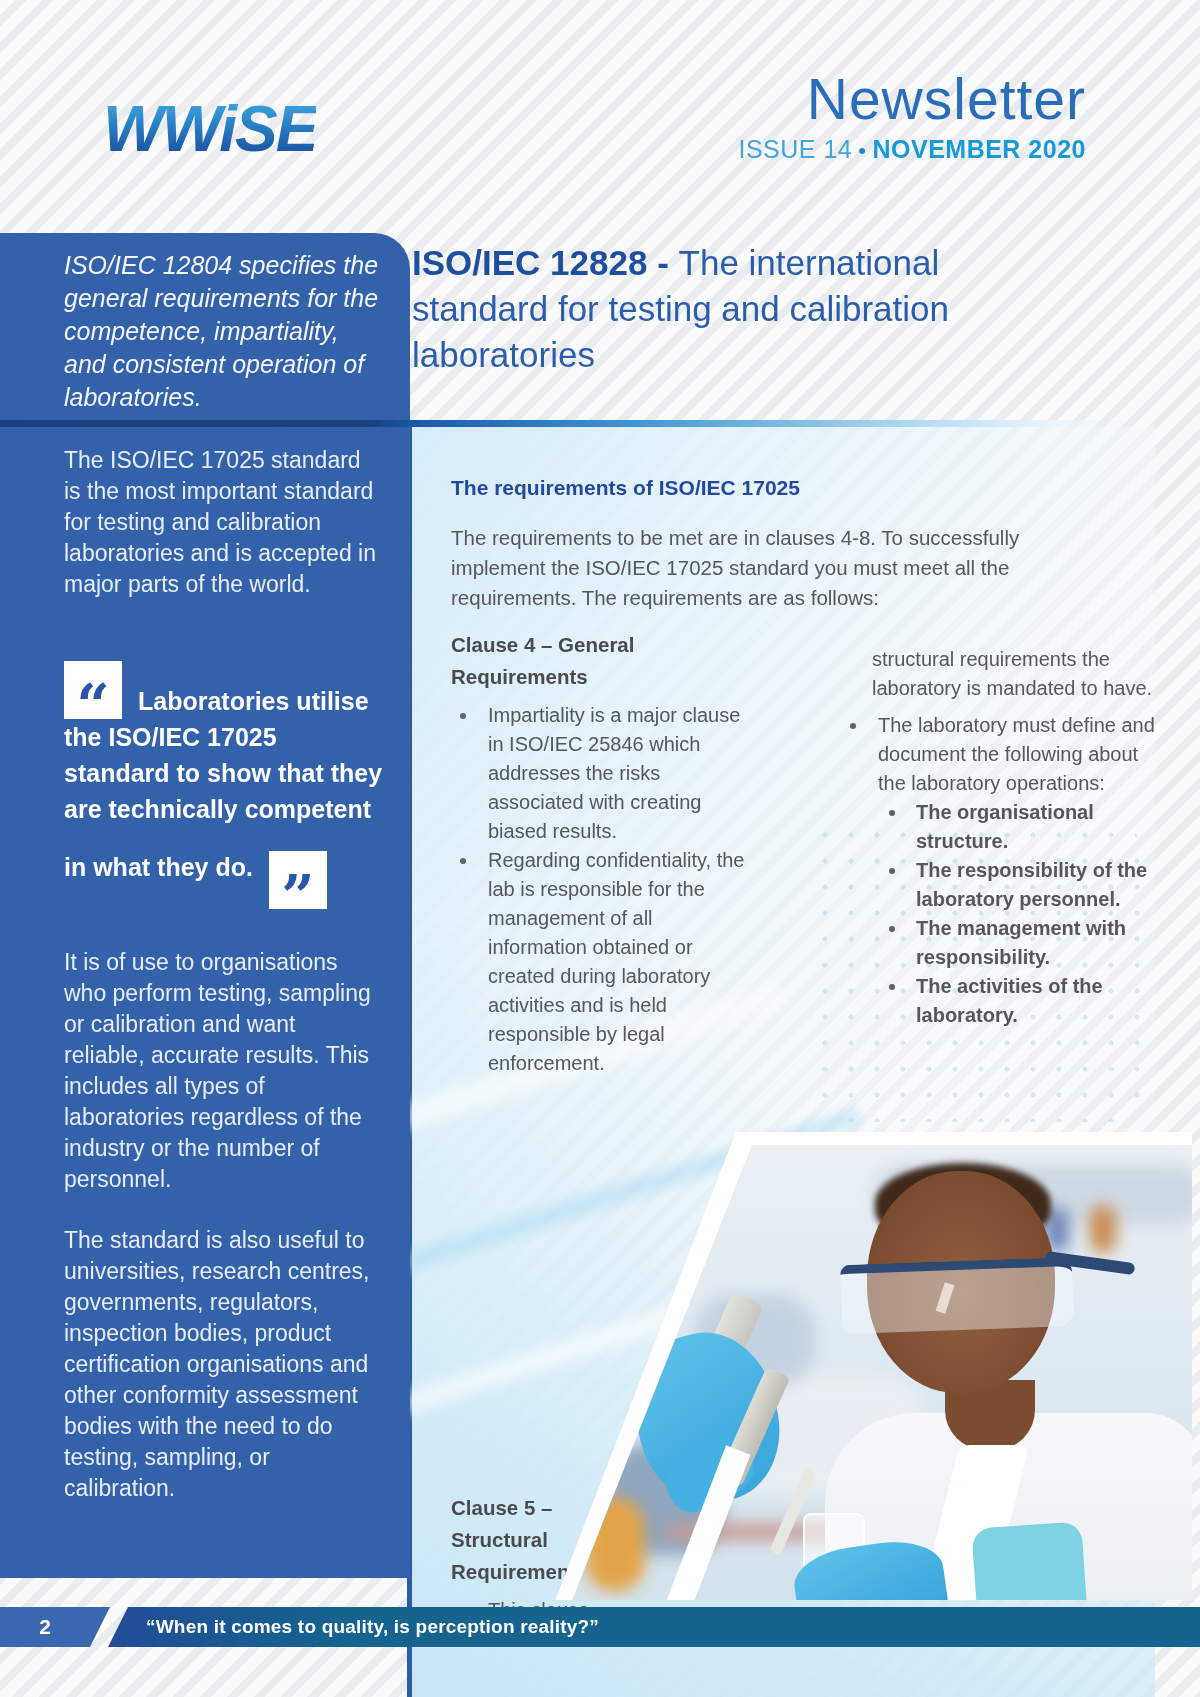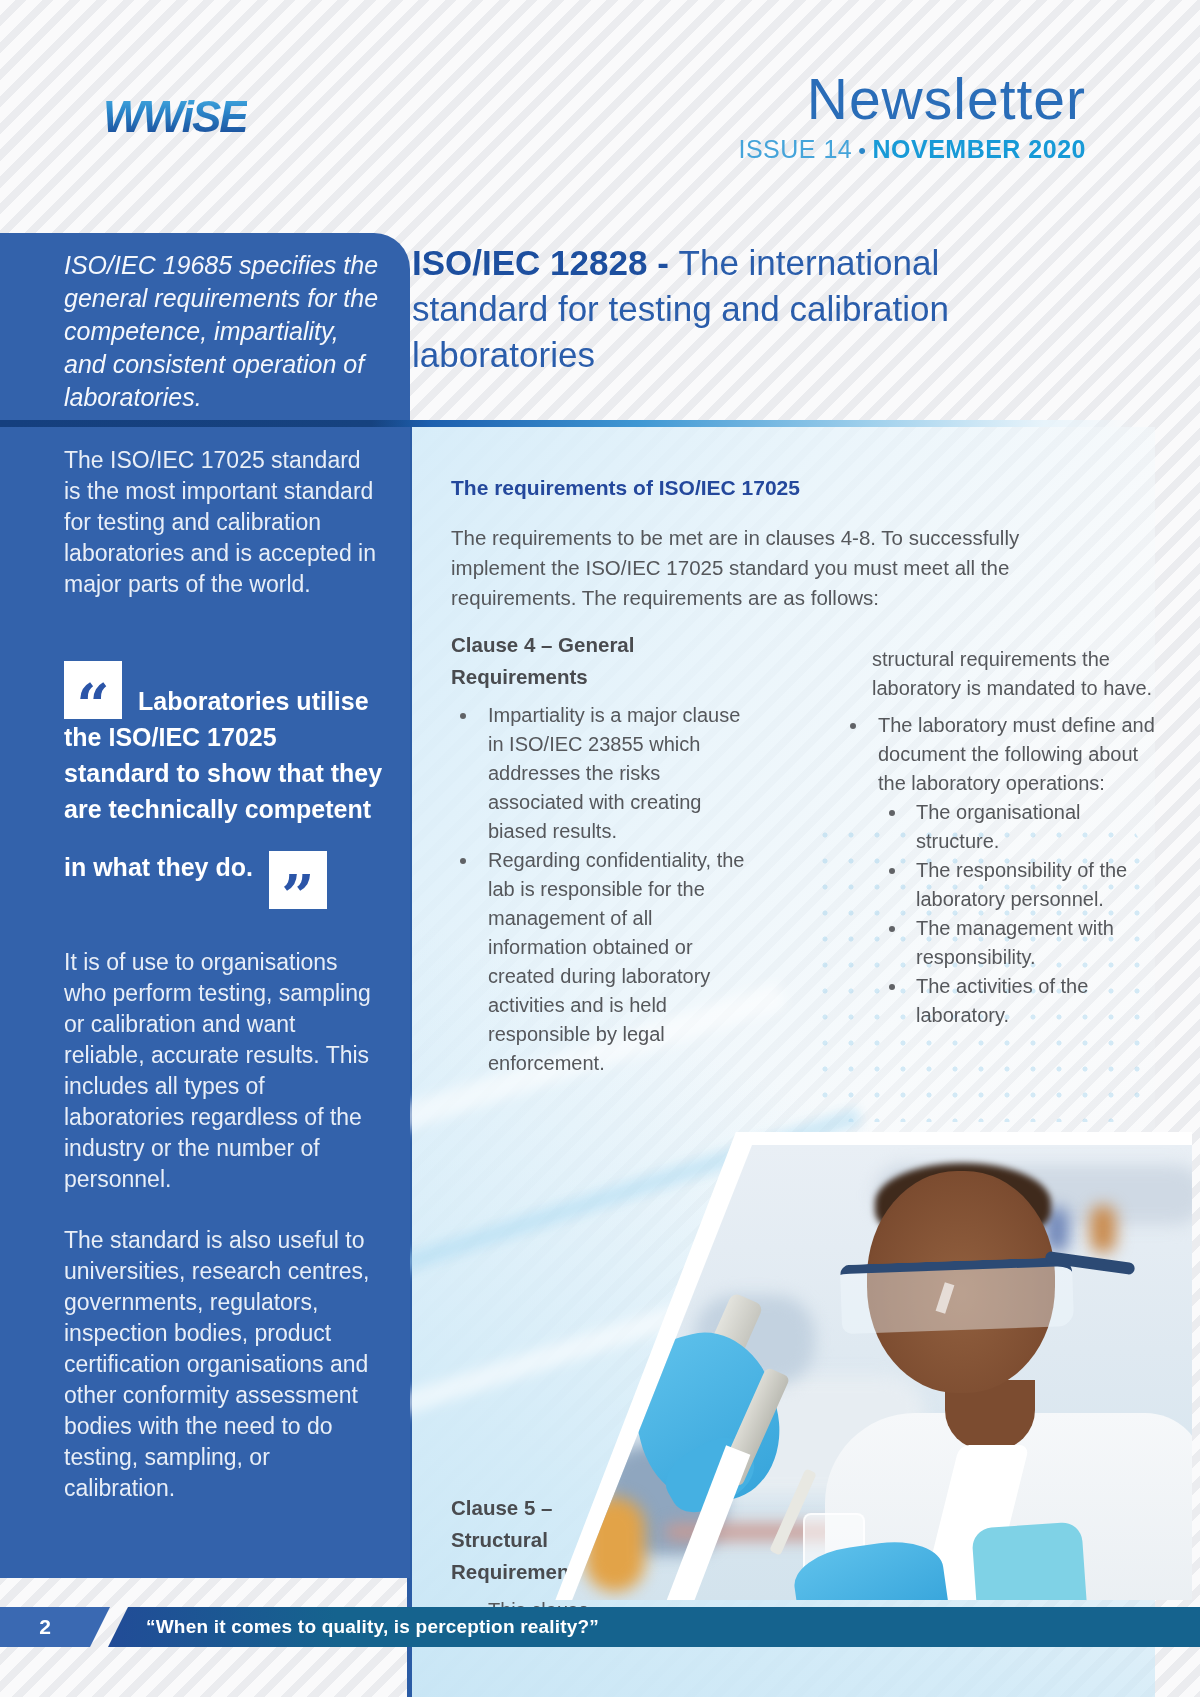--- a/index.html
+++ b/index.html
@@ -4,21 +4,21 @@
 <style>
   html,body{margin:0;padding:0;}
   body{
     width:1200px;height:1697px;position:relative;overflow:hidden;
     font-family:"Liberation Sans","DejaVu Sans",sans-serif;
     background:repeating-linear-gradient(135deg,#fafafb 0 11px,#ebecef 11px 19px);
   }
   
   .logo{
     position:absolute;left:103px;top:92px;
-    font-size:44px;font-weight:800;font-style:italic;letter-spacing:-2px;
+    font-size:64px;font-weight:800;font-style:italic;letter-spacing:-2px;
     background:linear-gradient(180deg,#4ab4e6 0%,#2b85c9 40%,#153f8e 100%);
     -webkit-background-clip:text;background-clip:text;color:transparent;
   }
   .header-right{position:absolute;right:114px;top:68px;text-align:right;}
   .nl-title{font-size:57px;font-weight:300;color:#2a6db8;letter-spacing:1px;line-height:1.1;}
   .issue-line{margin-top:4px;font-size:25px;letter-spacing:.5px;}
   .issue-num{color:#45a4da;font-weight:300;}
   .issue-dot{color:#2a86c8;font-size:22px;padding:0 6px;}
   .issue-date{color:#189ad7;font-weight:700;}
   
@@ -69,21 +69,21 @@
   .s3{left:-30px;top:905px;width:420px;height:22px;transform:rotate(-18deg);}
   .subhead{position:absolute;left:39px;top:49px;font-size:21px;font-weight:700;color:#24489c;}
   .intro{position:absolute;left:39px;top:96px;width:655px;font-size:20.5px;line-height:30px;color:#55575b;}
   .col-left{position:absolute;left:39px;top:202px;width:305px;}
   .col-right{position:absolute;left:429px;top:218px;width:321px;}
   .clause-title{font-size:20.5px;font-weight:700;line-height:32px;color:#494b4f;}
   ul.blt{list-style:none;margin:8px 0 0 0;padding:0;}
   ul.blt li{position:relative;padding-left:37px;font-size:20px;line-height:29px;color:#55575b;margin:0;}
   ul.blt li::before{content:"";position:absolute;left:9px;top:12px;width:6px;height:6px;border-radius:50%;background:#606266;}
   .cont-para{padding-left:31px;font-size:20px;line-height:29px;color:#55575b;}
-  ul.blt2{list-style:none;margin:0 0 4px 41px;padding:0;}
+  ul.blt2{list-style:none;margin:0 0 4px 41px;padding:0;font-weight:bold;}
   ul.blt2 li{position:relative;padding-left:34px;font-size:20px;line-height:29px;color:#55575b;}
   ul.blt2 li::before{content:"";position:absolute;left:7px;top:12px;width:6px;height:6px;border-radius:50%;background:#606266;}
   .clause5{position:absolute;left:0;top:863px;width:180px;}
   .clause5 ul.blt{width:162px;}
   
   .photo-outer{
     position:absolute;left:545px;top:1132px;width:647px;height:468px;z-index:3;
     background:#ffffff;
     -webkit-clip-path:polygon(29.5% 0,100% 0,100% 100%,1.6% 100%);
     clip-path:polygon(29.5% 0,100% 0,100% 100%,1.6% 100%);
@@ -146,21 +146,21 @@
 
 <div class="logo">WWiSE</div>
 <div class="header-right">
   <div class="nl-title">Newsletter</div>
   <div class="issue-line">
     <span class="issue-num">ISSUE 14</span><span class="issue-dot">•</span><span class="issue-date">NOVEMBER 2020</span>
   </div>
 </div>
 
 <div class="sidebar">
-  <div class="sb-block sb-intro">ISO/IEC 19685 specifies the general requirements for the competence, impartiality, and consistent operation of laboratories.</div>
+  <div class="sb-block sb-intro">ISO/IEC 12804 specifies the general requirements for the competence, impartiality, and consistent operation of laboratories.</div>
   <div class="sb-block sb-p sb-p1">The ISO/IEC 17025 standard is the most important standard for testing and calibration laboratories and is accepted in major parts of the world.</div>
   <div class="sb-quote">
     <span class="q-box q-open">
         <span class="q-mark">“</span>
       </span><span>Laboratories utilise the ISO/IEC 17025 standard to show that they are technically competent in what they do.</span><span class="q-box q-close">
         <span class="q-mark">”</span>
       </span>
   </div>
   <div class="sb-block sb-p sb-p2">It is of use to organisations who perform testing, sampling or calibration and want reliable, accurate results. This includes all types of laboratories regardless of the industry or the number of personnel.</div>
   <div class="sb-block sb-p sb-p3">The standard is also useful to universities, research centres, governments, regulators, inspection bodies, product certification organisations and other conformity assessment bodies with the need to do testing, sampling, or calibration.</div>
@@ -177,21 +177,21 @@
   <div class="streak s1"></div>
   <div class="streak s2"></div>
   <div class="streak s3"></div>
 
   <div class="subhead">The requirements of ISO/IEC 17025</div>
   <div class="intro">The requirements to be met are in clauses 4-8. To successfully implement the ISO/IEC 17025 standard you must meet all the requirements. The requirements are as follows:</div>
 
   <div class="col-left">
     <div class="clause-title">Clause 4 – General Requirements</div>
     <ul class="blt">
-      <li>Impartiality is a major clause in ISO/IEC 23855 which addresses the risks associated with creating biased results.</li>
+      <li>Impartiality is a major clause in ISO/IEC 25846 which addresses the risks associated with creating biased results.</li>
       <li>Regarding confidentiality, the lab is responsible for the management of all information obtained or created during laboratory activities and is held responsible by legal enforcement.</li>
     </ul>
     <div class="clause5">
       <div class="clause-title">Clause 5 – Structural Requirements</div>
       <ul class="blt">
         <li>This clause discusses the</li>
       </ul>
     </div>
   </div>
 

